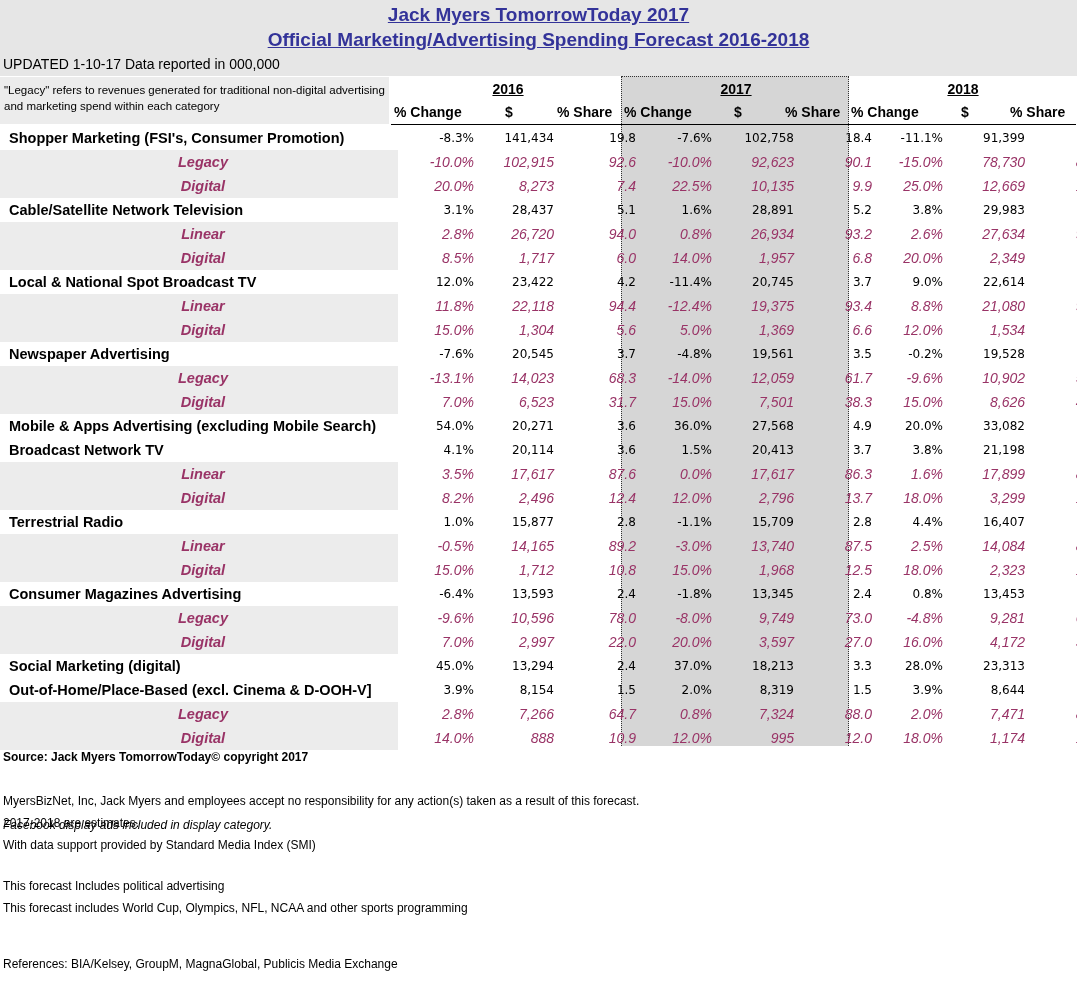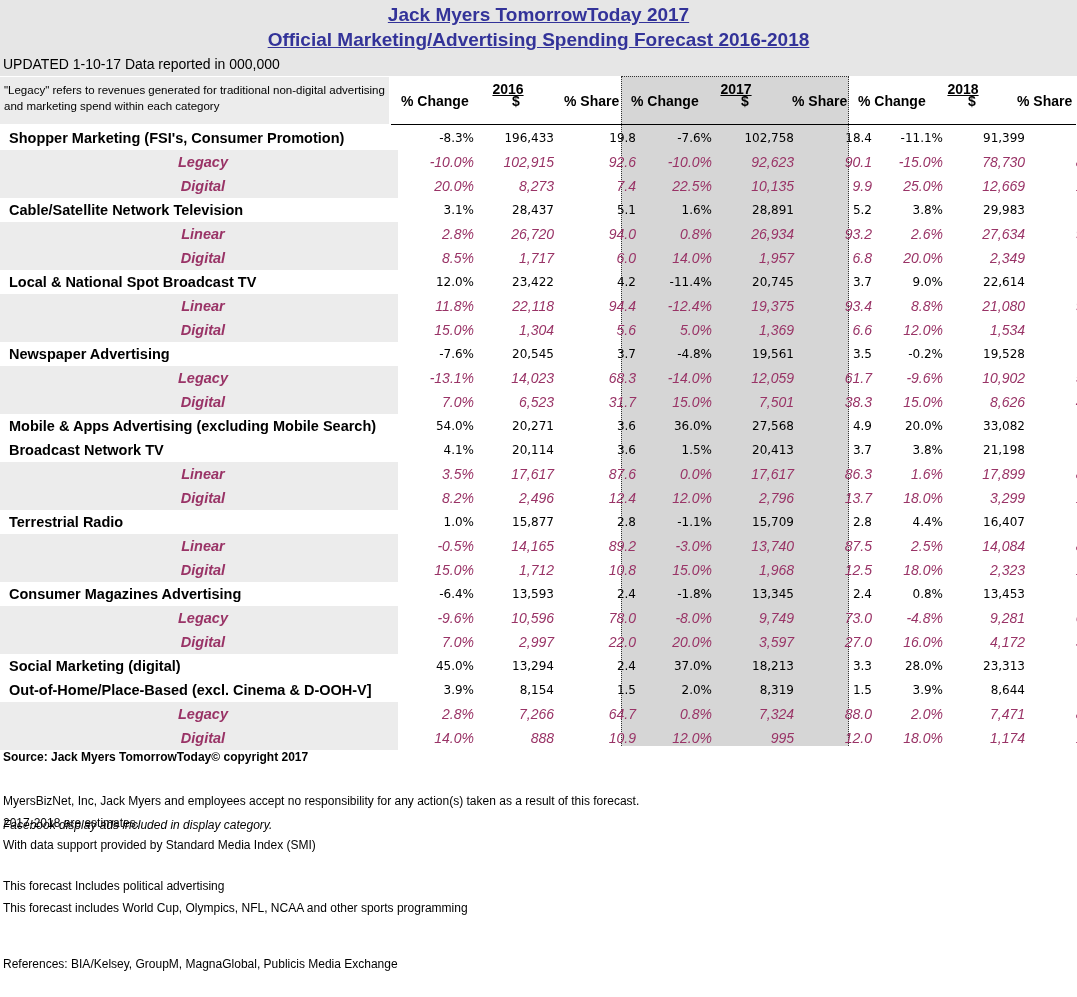--- a/index.html
+++ b/index.html
@@ -5,21 +5,21 @@
   html, body { margin:0; padding:0; background:#fff; }
   body { width:1077px; height:997px; position:relative; overflow:hidden; font-family:"Liberation Sans", sans-serif; color:#000; }
   .topband { position:absolute; left:0; top:0; width:1077px; height:76px; background:#e6e6e6; }
   .title { position:absolute; left:0; width:1077px; text-align:center; font-weight:bold; color:#333399; text-decoration:underline; font-size:19px; }
   .title.t1 { top:4px; }
   .title.t2 { top:29px; }
   .updated { position:absolute; left:3px; top:56px; font-size:14px; }
   .note-legacy { position:absolute; left:0; top:77px; width:389px; height:47px; background:#ececec; font-size:11.5px; line-height:16px; padding:5px 4px 0 4px; box-sizing:border-box; }
   .col2017bg { position:absolute; left:621px; top:76px; width:228px; height:670px; background:#d6d6d6; border-left:1px dotted #333; border-right:1px dotted #333; border-top:1px dotted #333; box-sizing:border-box; }
   .yearhdr { position:absolute; top:81px; font-weight:bold; font-size:14px; text-decoration:underline; text-align:center; }
-  .colhdr { position:absolute; top:93px; font-weight:bold; font-size:14px;margin-left:7px; }
+  .colhdr { position:absolute; top:104px; font-weight:bold; font-size:14px; }
   .hdrline { position:absolute; left:391px; top:124px; width:685px; height:1px; background:#000; }
   table.grid { position:absolute; left:0; top:126px; border-collapse:collapse; table-layout:fixed; width:1077px; }
   table.grid td { height:24px; padding:0; font-size:13px; white-space:nowrap; overflow:visible; }
   td.lbl { width:389px; }
   tr.main td.lbl { font-weight:bold; font-size:14.5px; padding-left:9px; }
   tr.sub td.lbl { background:#ececec; color:#993366; font-style:italic; font-weight:bold; text-align:center; font-size:14.5px; padding-left:8px; }
   tr.sub td.lbl span { position:relative; left:0; }
   td.num { text-align:right; }
   tr.main td.num { font-family:"DejaVu Sans", sans-serif; font-size:12px; }
   tr.sub td.num { color:#993366; font-style:italic; font-size:14px; }
@@ -55,21 +55,21 @@
 <div class="colhdr" style="left:851px;">% Change</div>
 <div class="colhdr" style="left:961px;">$</div>
 <div class="colhdr" style="left:1010px;">% Share</div>
 <div class="hdrline"></div>
 
 <table class="grid">
   <tbody id="grid-body">
       <tr class="main">
         <td class="lbl"><span>Shopper Marketing (FSI's, Consumer Promotion)</span></td>
         <td class="num c1">-8.3%</td>
-        <td class="num c2">196,433</td>
+        <td class="num c2">141,434</td>
         <td class="num c3">19.8</td>
         <td class="num c4">-7.6%</td>
         <td class="num c5">102,758</td>
         <td class="num c6">18.4</td>
         <td class="num c7">-11.1%</td>
         <td class="num c8">91,399</td>
         <td class="num c9">16.2</td>
       </tr>
       <tr class="sub">
         <td class="lbl"><span>Legacy</span></td>

